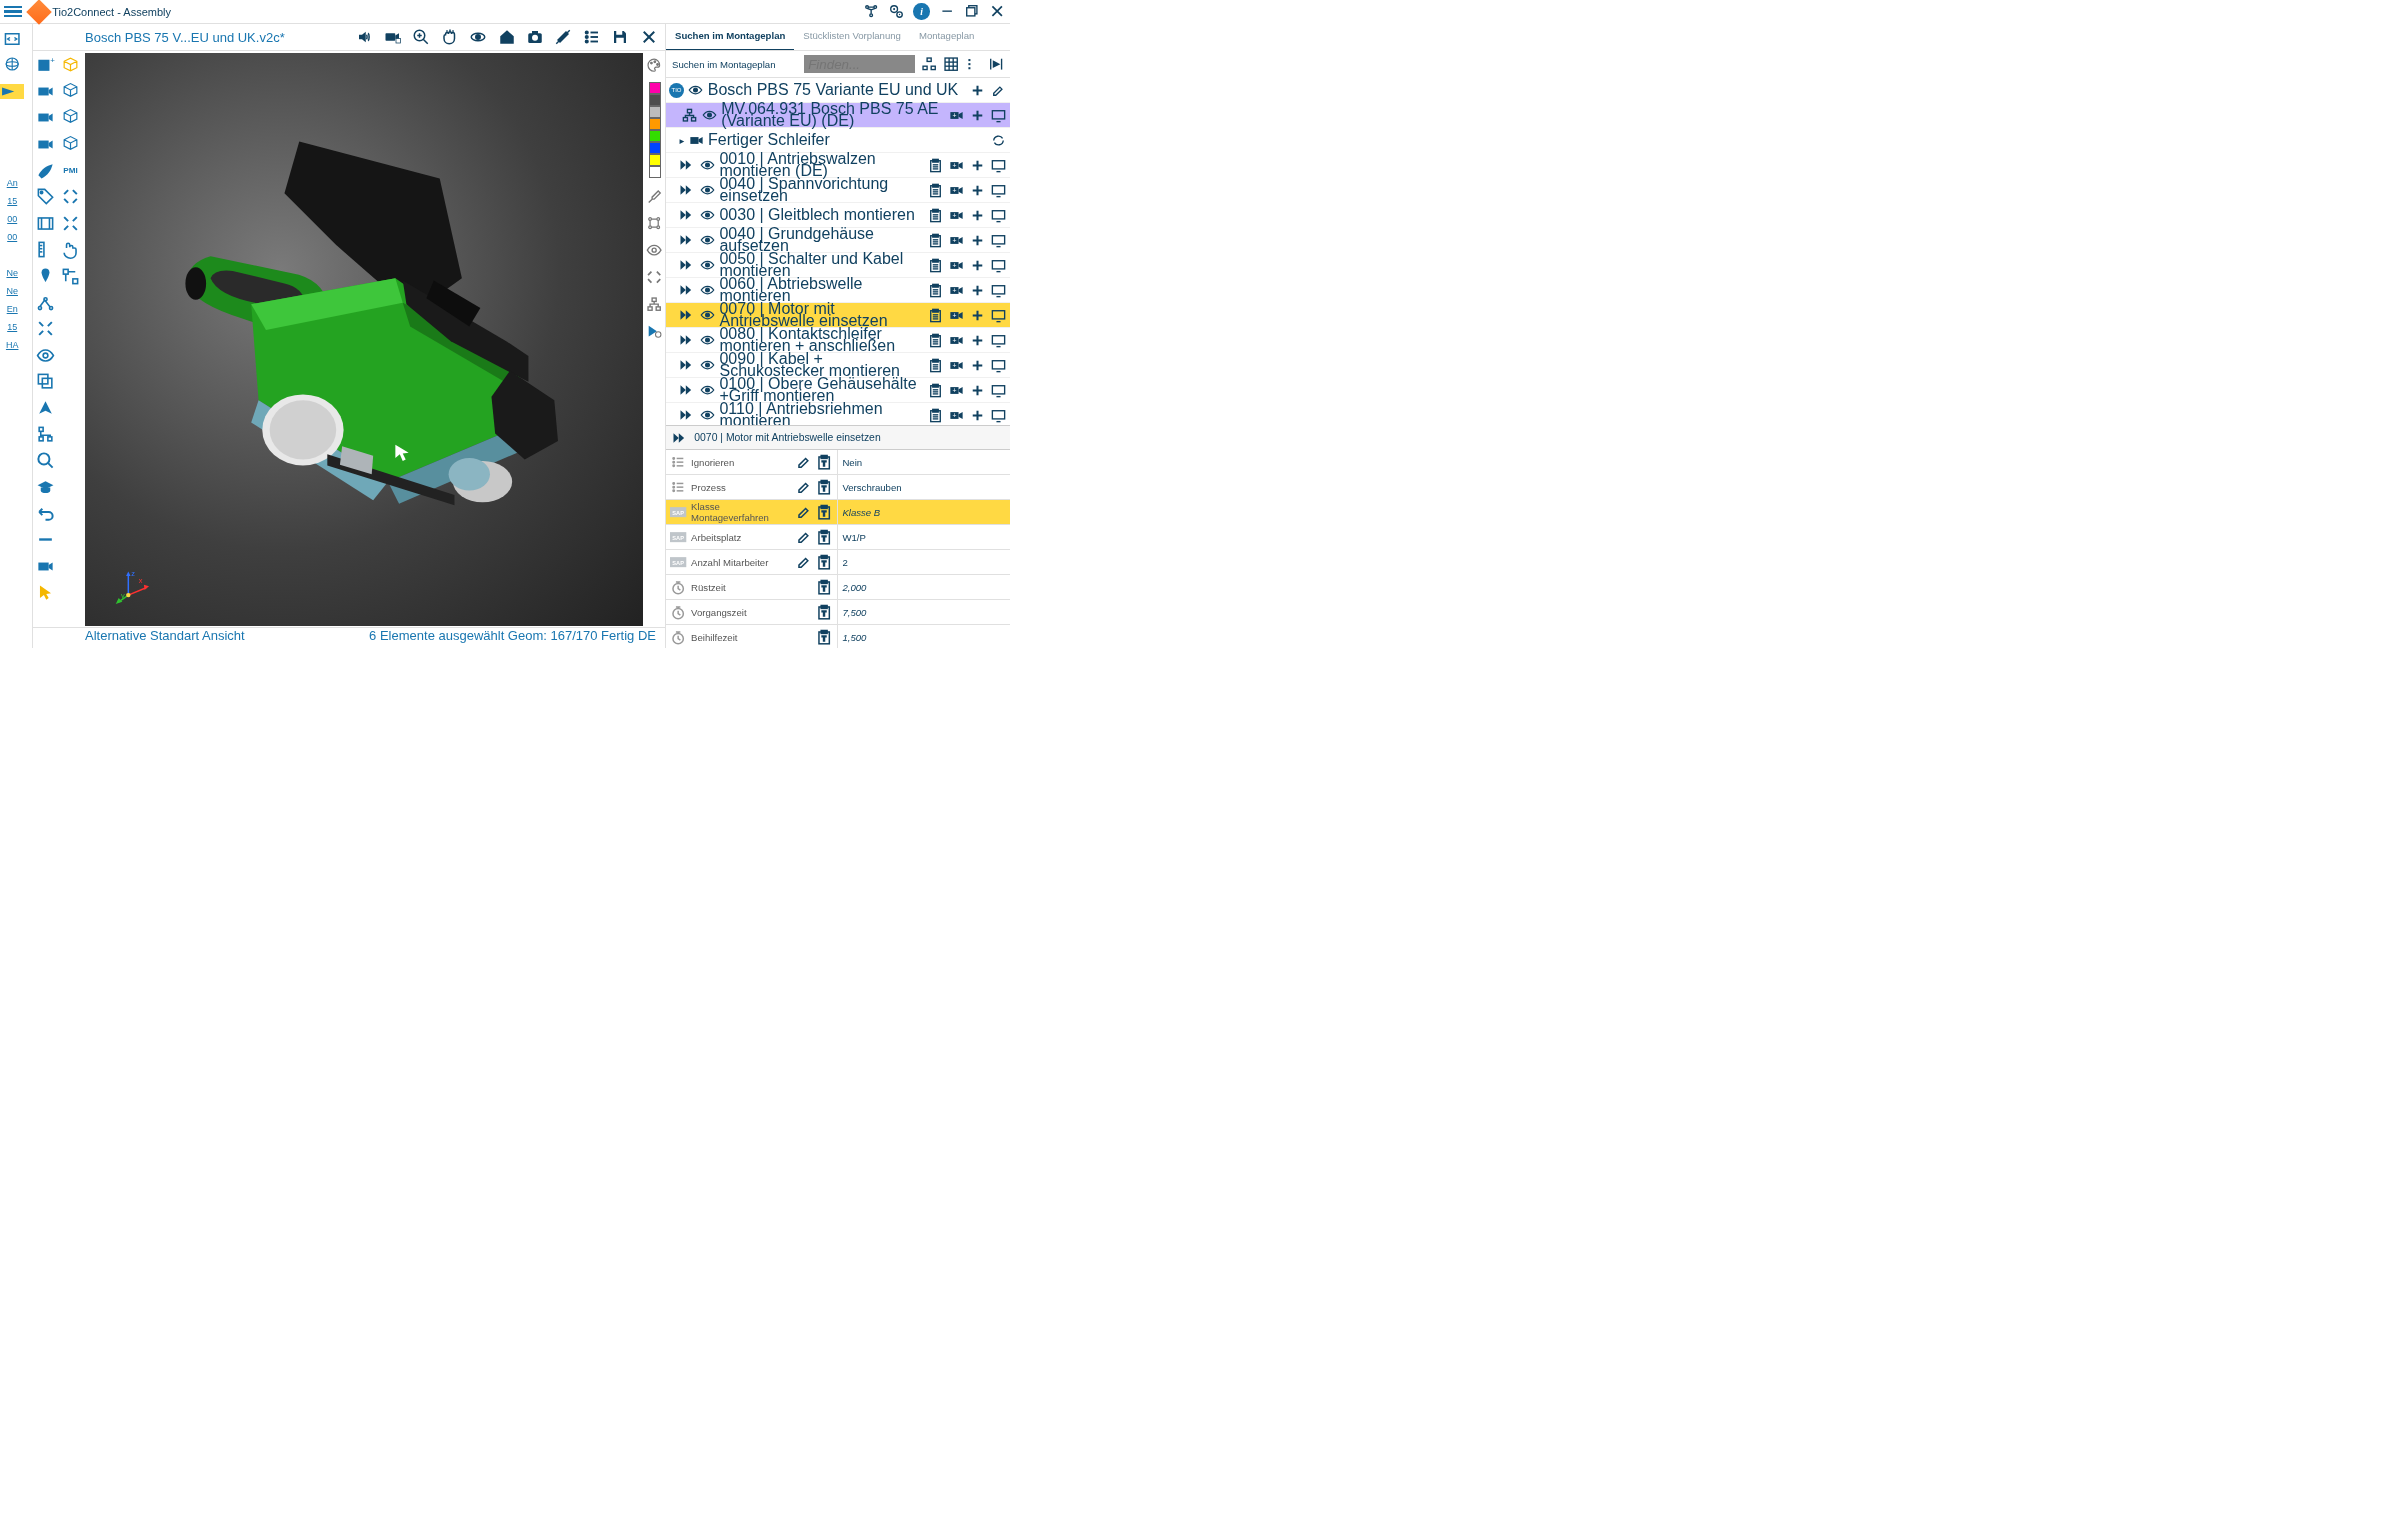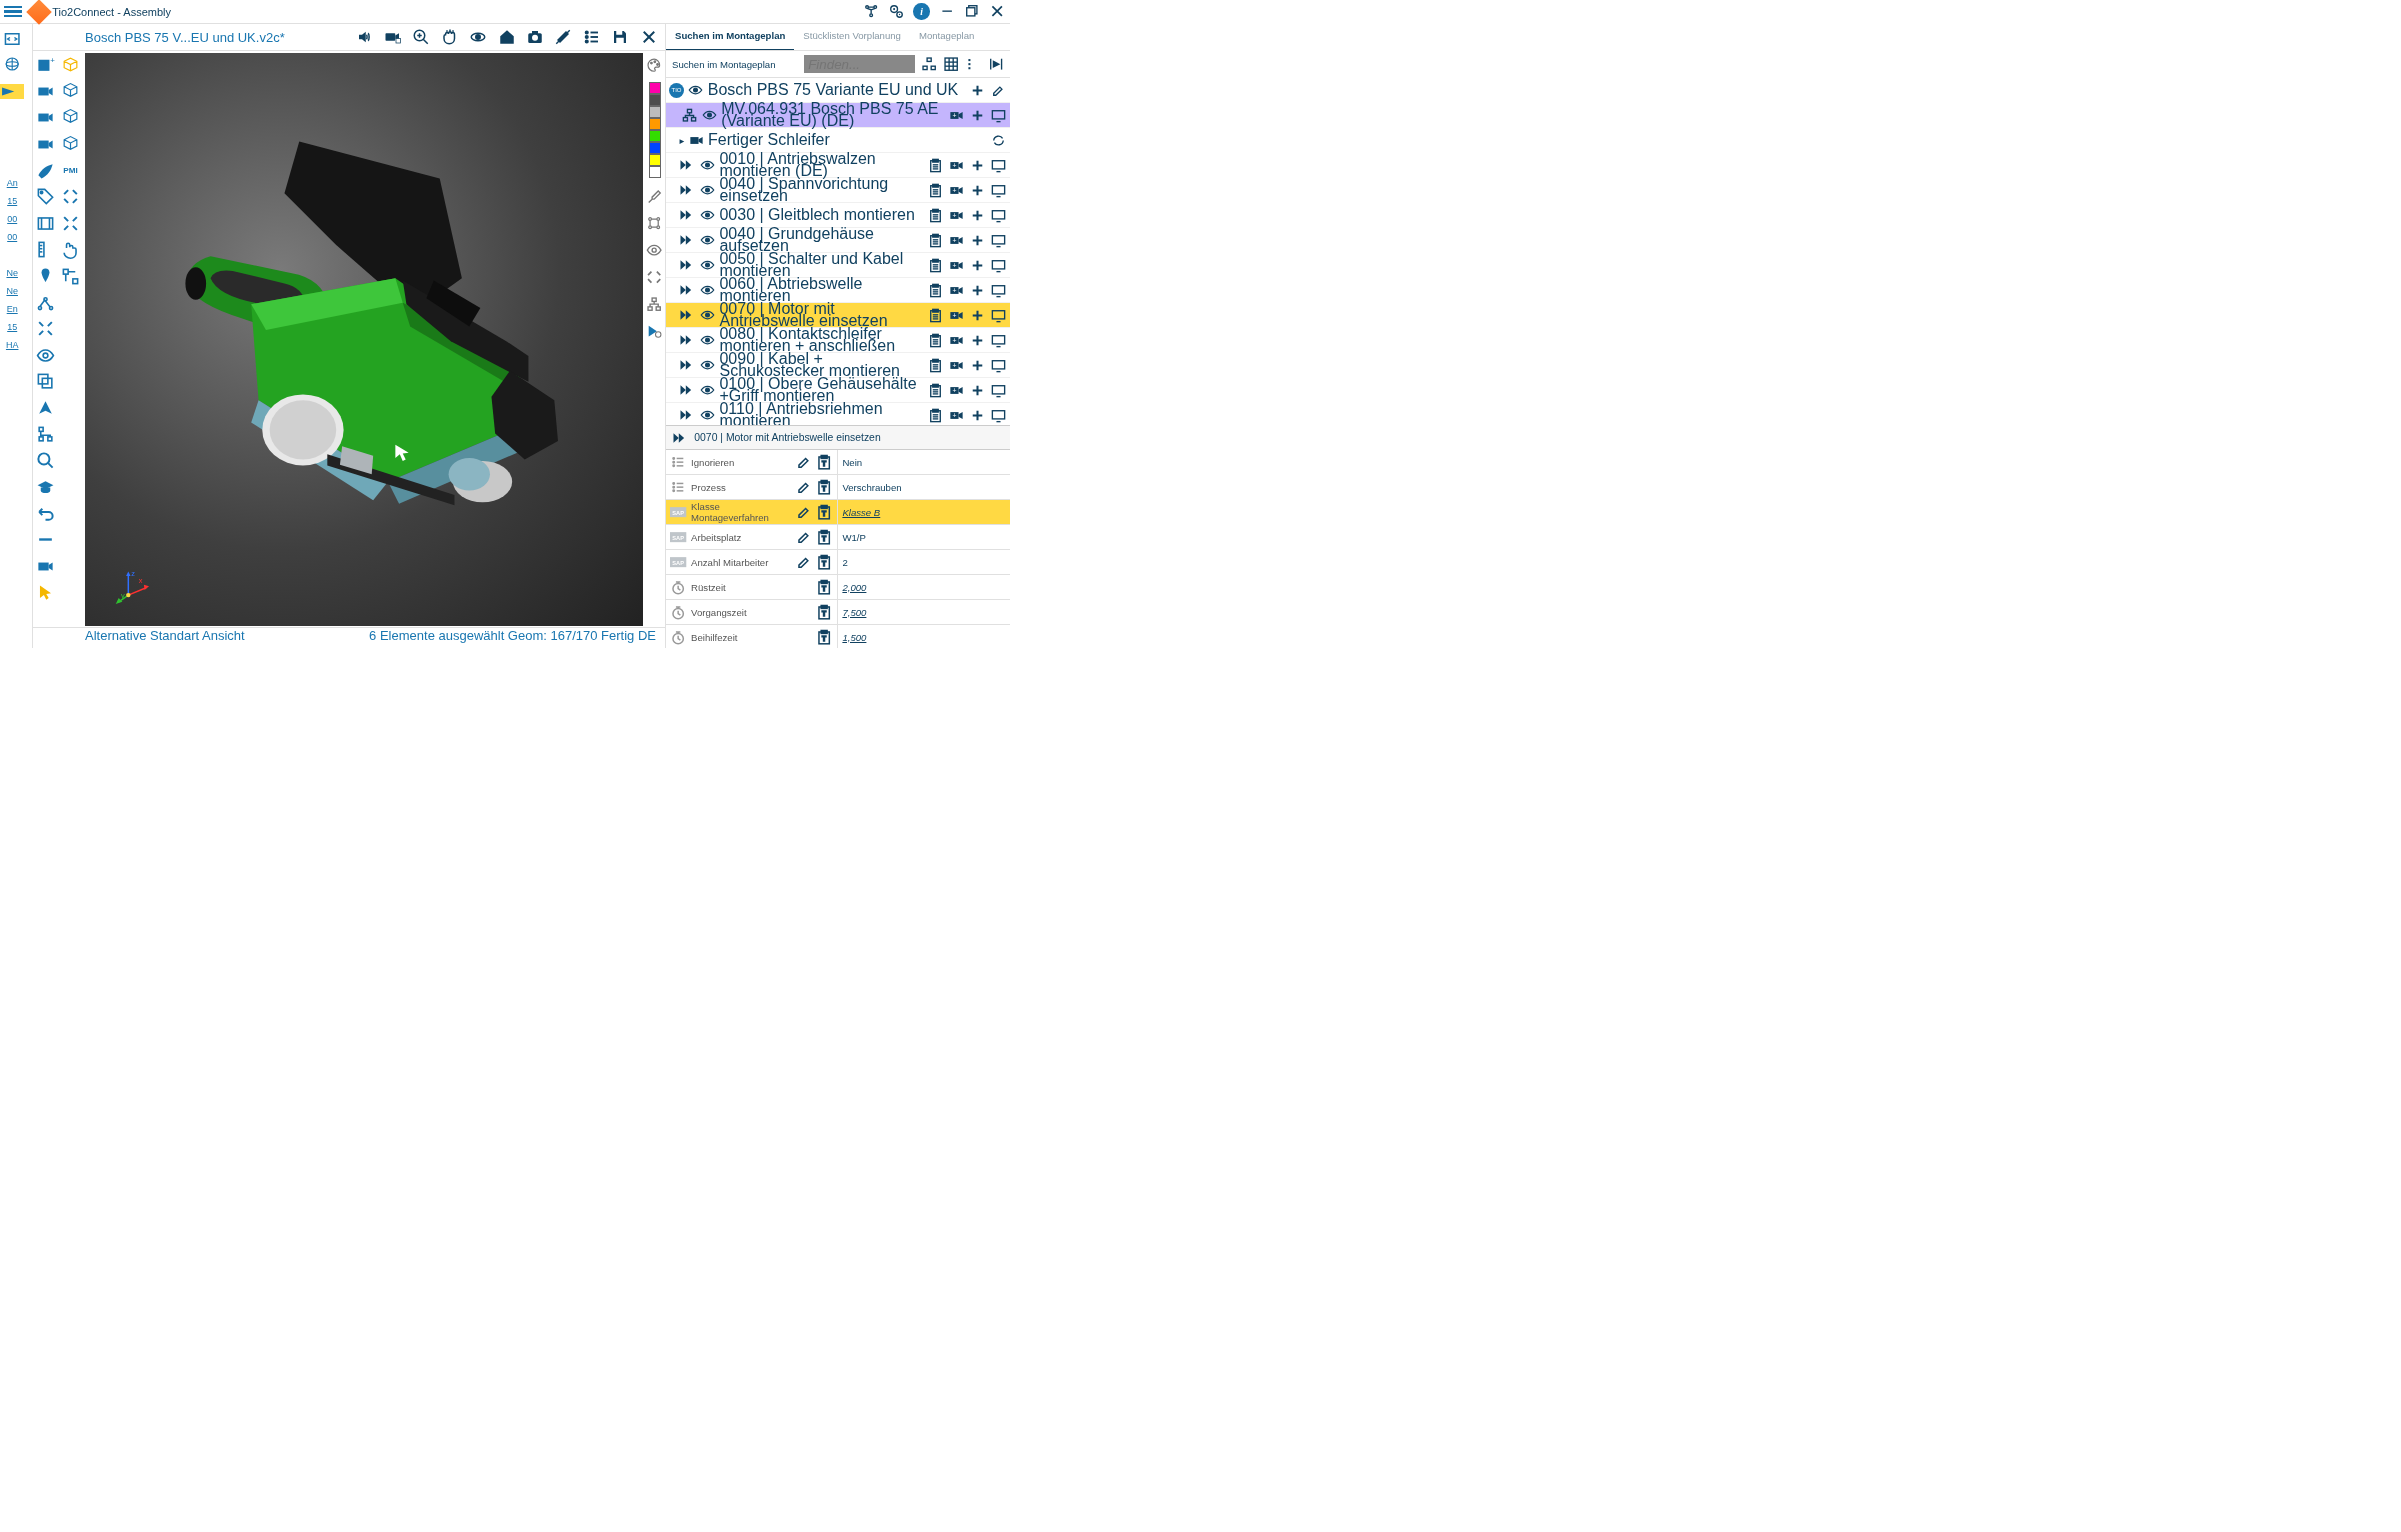--- a/index.html
+++ b/index.html
@@ -47,21 +47,21 @@
 .trow .acts{display:flex;gap:6px;margin-left:auto}
 .aicon{width:15px;height:15px;color:#114160;display:flex;align-items:center;justify-content:center}
 .eye{width:15px;height:12px}
 .fwd{width:16.3px;height:12px}
 .detail-header{height:24px;display:flex;align-items:center;padding:0 6px;gap:6px;background:#f6f6f6;border-bottom:0.7px solid #ccc}
 .proptable{flex:1;overflow-y:auto}
 .prow{display:flex;align-items:center;height:25px;border-bottom:0.7px solid #e0e0e0}
 .prow.sel{background:#ffd943}
 .pcell-l{width:172px;display:flex;align-items:center;gap:4.4px;padding:0 4.4px;border-right:0.7px solid #e0e0e0;height:100%}
 .pcell-r{flex:1;padding:0 4.4px;color:#114160}
-.pcell-r.u{text-decoration:underline;font-style:italic}
+.pcell-r.u{font-style:italic}
 .picon{width:16.3px;height:16.3px;color:#999;display:flex;align-items:center;justify-content:center}
 .plabel{flex:1;color:#555;font-size:9.6px}
 .tio-badge{background:#1976b0;color:#fff;border-radius:50%;width:15px;height:15px;font-size:6px;display:flex;align-items:center;justify-content:center}
 svg{width:100%;height:100%}
 </style>
 </head>
 <body>
 
 <div class="titlebar">
   <div class="hamburger">

